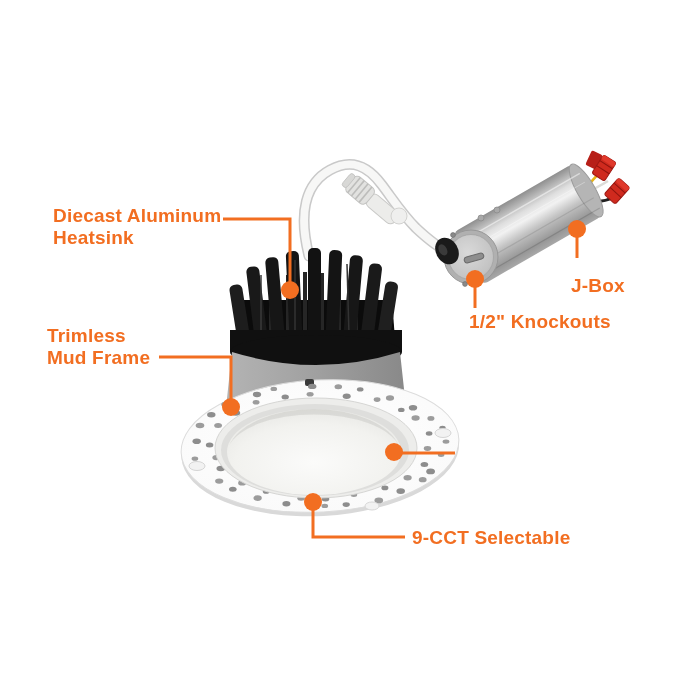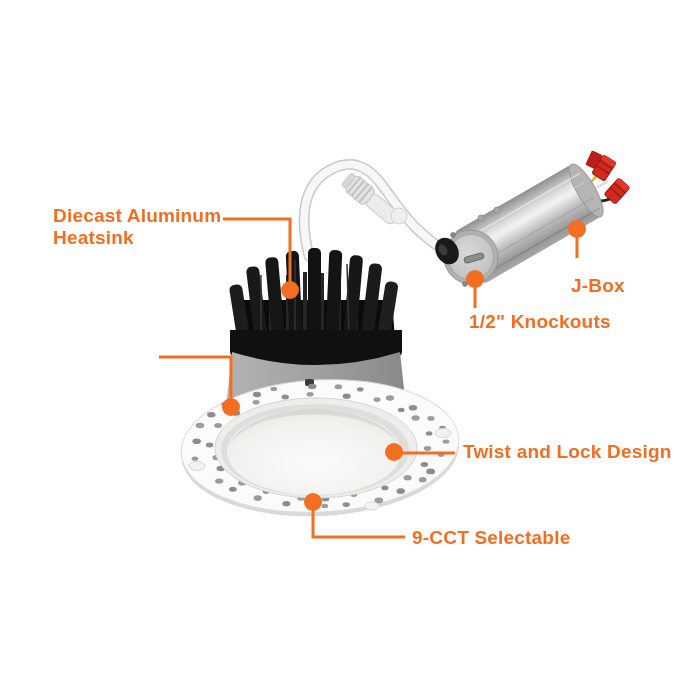--- a/index.html
+++ b/index.html
@@ -262,21 +262,22 @@
       <circle class="co-dot" cx="394" cy="452" r="9"></circle>
 
       <path class="co-line" d="M 313 505 L 313 537 L 405 537"></path>
       <circle class="co-dot" cx="313" cy="502" r="9"></circle>
     </g>
   </svg>
 
   <div class="callout-label" style="left:53px;top:205px;">Diecast Aluminum
 Heatsink</div>
 
+  <div class="callout-label" style="left:47px;top:325px;">Trimless
+Mud Frame</div>
 
   <div class="callout-label" style="left:571px;top:251px;margin-top:24px;">J-Box</div>
 
   <div class="callout-label" style="left:469px;top:311px;">1/2" Knockouts</div>
 
-  <div class="callout-label" style="left:463px;top:441px;">Twist and Lock Design</div>
 
   <div class="callout-label" style="left:412px;top:527px;">9-CCT Selectable</div>
 </div>
 
 </body></html>

